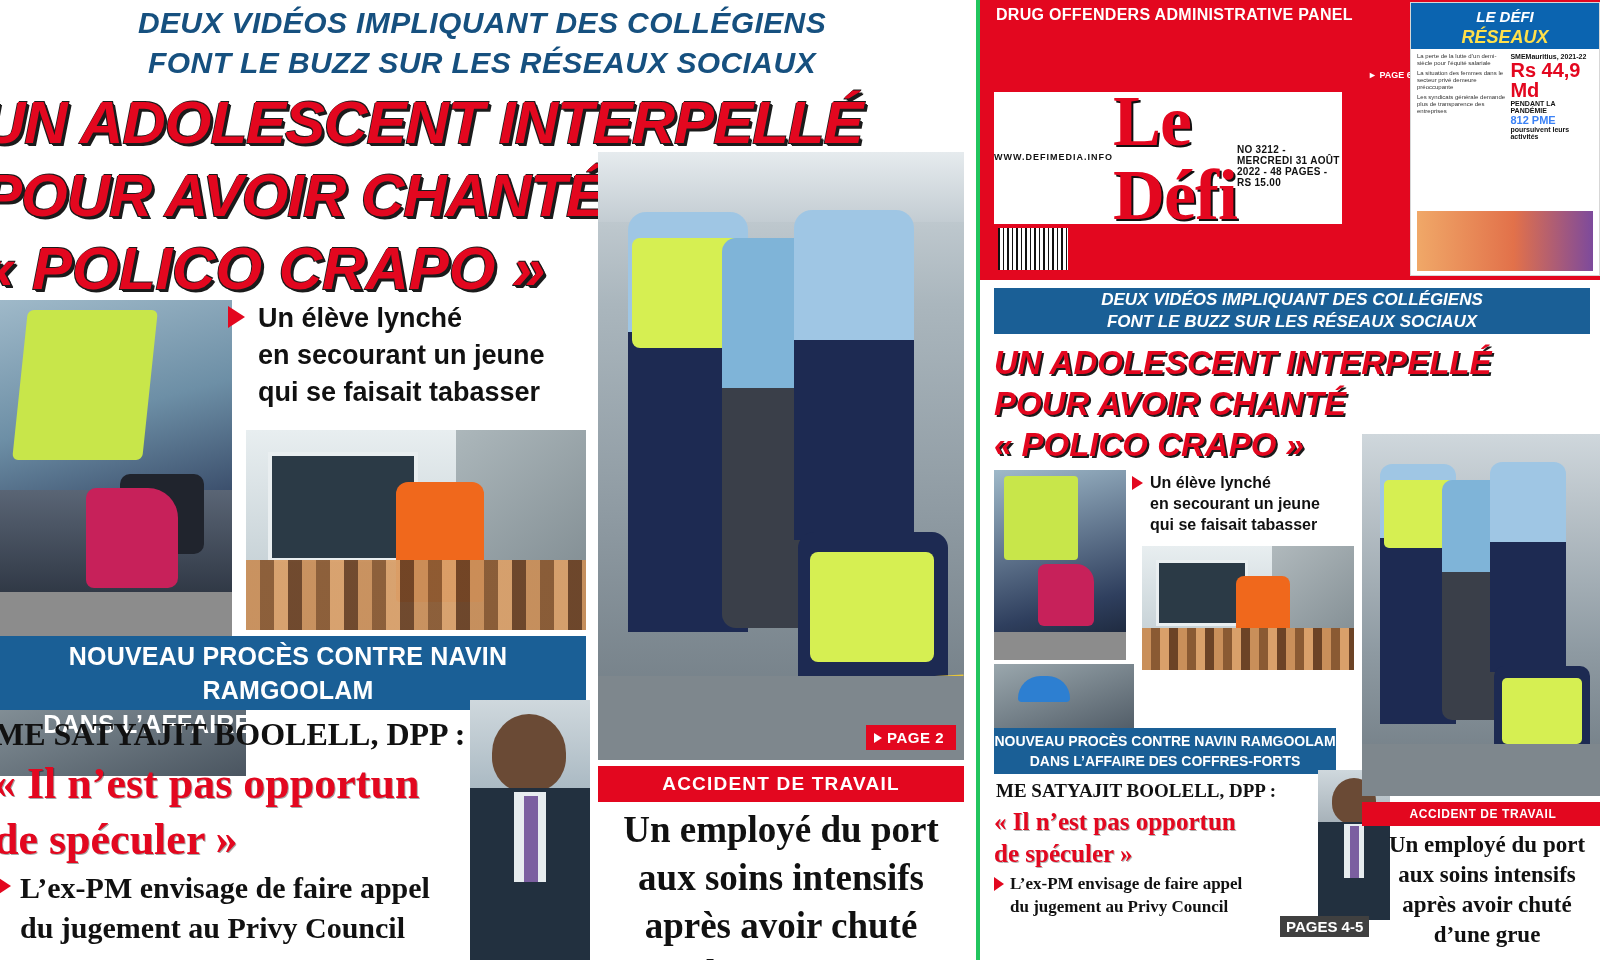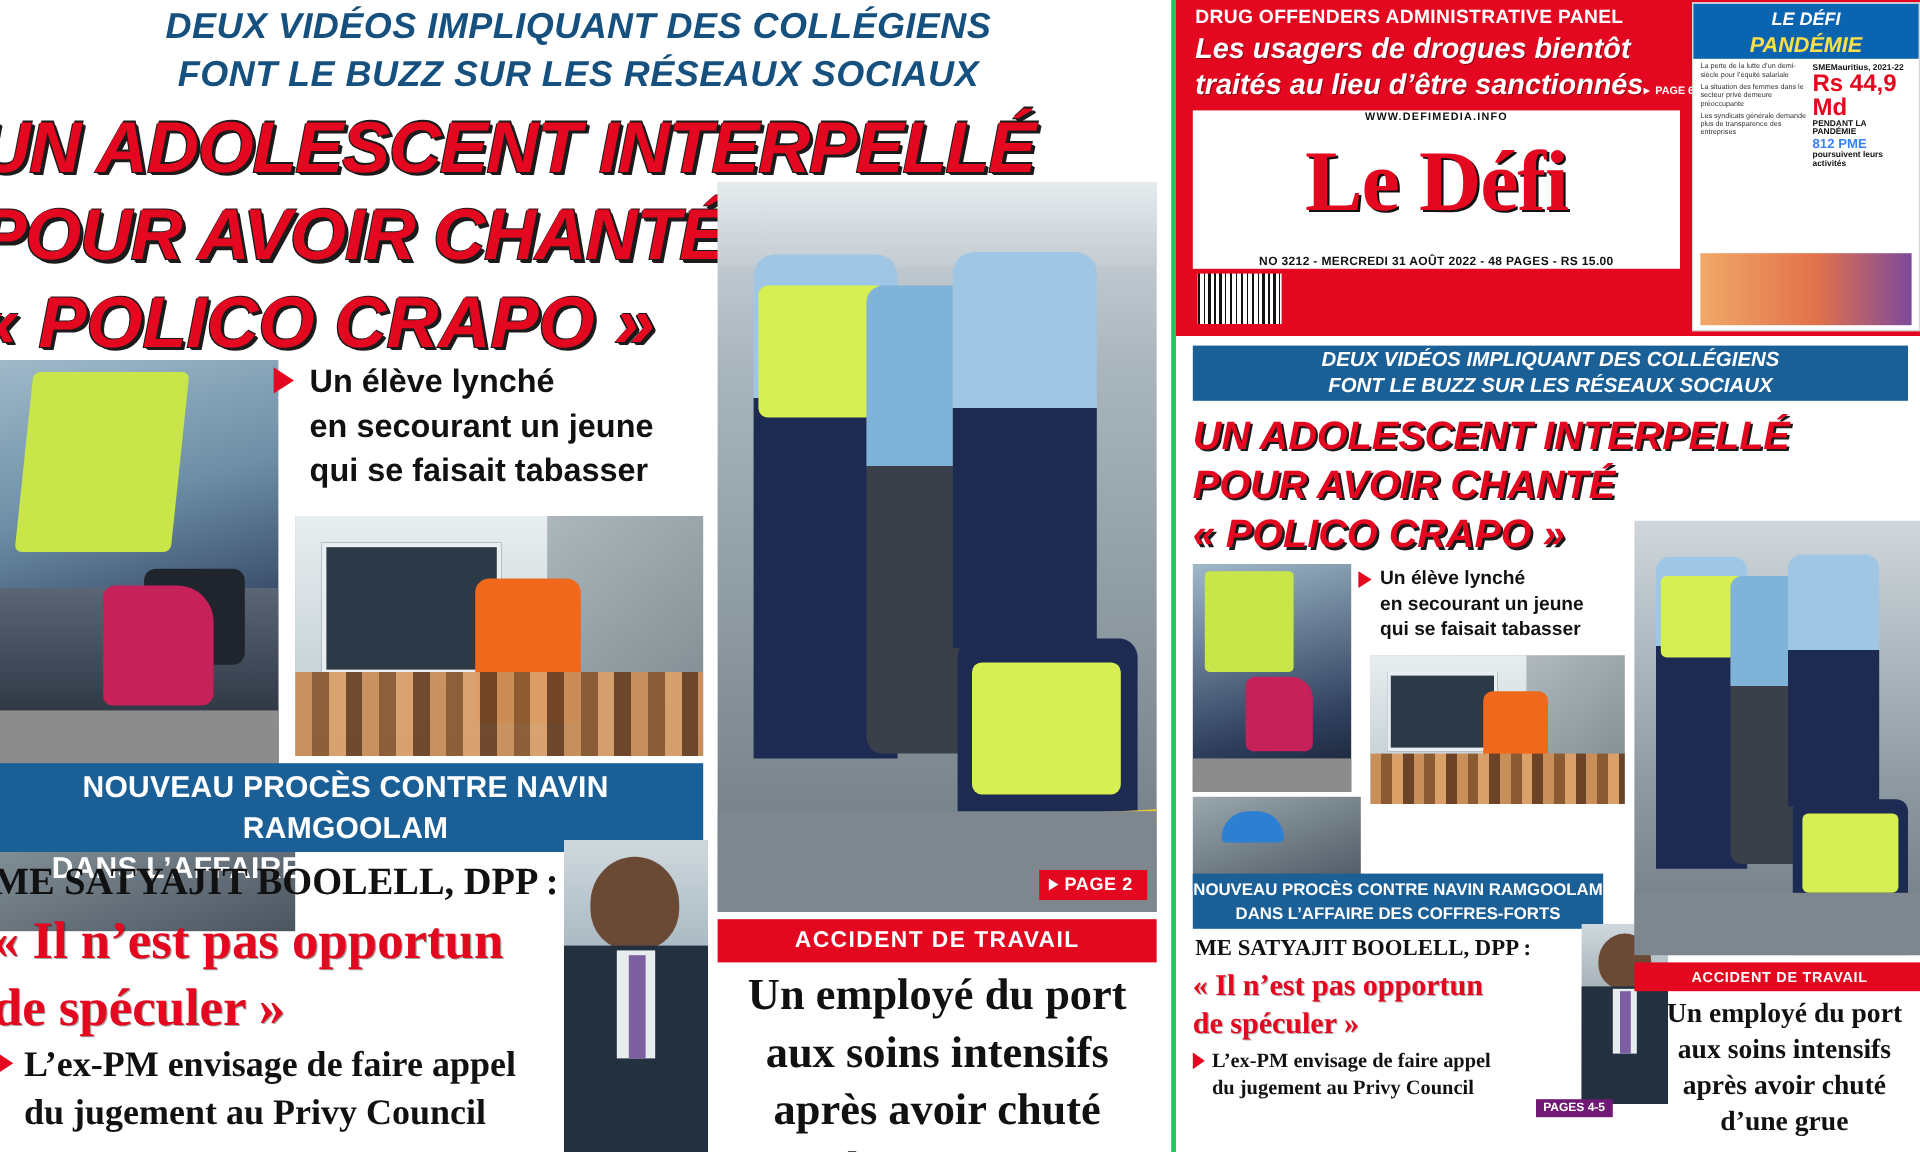--- a/index.html
+++ b/index.html
@@ -348,24 +348,24 @@
     font-size: 24px;
     line-height: 30px;
     text-shadow: 1px 1px 0 rgba(0,0,0,.35);
   }
   .rp-drug-page {
     position: absolute; left: 388px; top: 70px;
     color: #fff; font-size: 9px; font-weight: bold;
   }
   .rp-logo-plate {
     position: absolute; left: 14px; top: 92px;
-    width: 406px; height: 132px;
+    width: 348px; height: 132px;
     background: #ffffff;
-    display: flex; flex-direction: column;
-    align-items: center; justify-content: space-between;
+    display: flex; flex-direction: row;
+    align-items: center; justify-content: center;
   }
   .rp-site {
     color: #111; font-size: 9px; font-weight: bold; letter-spacing: 1px;
     margin-bottom: 2px;
   }
   .rp-logo {
     color: #e3071f;
     font-family: "Liberation Serif", serif;
     font-weight: bold;
     font-size: 72px;
@@ -519,22 +519,22 @@
     position: absolute; left: 338px; top: 770px; width: 72px; height: 150px;
     background: linear-gradient(180deg,#cfd8dd,#5c6a76);
     overflow: hidden;
   }
   .rp-dpp-photo .head { position:absolute; left:14px; top:8px; width:44px; height:46px; background:#6a4a35; border-radius:50% 50% 44% 44%; }
   .rp-dpp-photo .suit { position:absolute; left:-6px; top:52px; width:86px; height:100px; background:#22303f; }
   .rp-dpp-photo .shirt { position:absolute; left:26px; top:54px; width:20px; height:54px; background:#e7ecef; }
   .rp-dpp-photo .tie { position:absolute; left:32px; top:56px; width:9px; height:52px; background:#7b5fa0; }
   .rp-pagetag {
     position: absolute; left: 300px; top: 916px;
-    background: #701a75; color: #fff; font-weight: bold;
-    font-size: 10px; padding: 2px 6px;
+    background: #404040; color: #fff; font-weight: bold;
+    font-size: 15px; padding: 2px 6px;
   }
 
   .rp-big-photo {
     position: absolute; left: 382px; top: 434px; width: 242px; height: 362px;
     background: linear-gradient(180deg,#cfd7dc,#8e9aa2 60%,#6d7880);
     overflow: hidden;
   }
   .rp-big-photo .cop1 { position:absolute; left:18px; top:30px; width:76px; height:260px;
     background: linear-gradient(180deg,#9fc6e4 0 74px,#1d2a52 74px 260px); border-radius:12px 12px 0 0; }
   .rp-big-photo .vest1 { position:absolute; left:22px; top:46px; width:68px; height:68px; background:#d6ef52; border-radius:5px; }
@@ -649,38 +649,34 @@
       <span>après avoir chuté</span>
       <span>d’une grue</span>
     </div>
   </div>
 
   <div class="right-page">
 
     <div class="rp-top"></div>
 
     <div class="rp-drug-title">DRUG OFFENDERS ADMINISTRATIVE PANEL</div>
-    <div class="rp-drug-sub">
-      <span>Les usagers de drogues bientôt</span><br>
-      <span>traités au lieu d’être sanctionnés</span>
-    </div>
     <div class="rp-drug-page">► PAGE 6</div>
 
     <div class="rp-logo-plate">
       <div class="rp-site">WWW.DEFIMEDIA.INFO</div>
       <div class="rp-logo">Le Défi</div>
       <div class="rp-issue">NO 3212 - MERCREDI 31 AOÛT 2022 - 48 PAGES - RS 15.00</div>
     </div>
 
     <div class="rp-barcode"></div>
 
     <div class="rp-econ">
       <div class="band">
         <span class="l1">LE DÉFI</span>
-        <span>PANDÉMIE</span>
+        <span>RÉSEAUX</span>
       </div>
       <div class="cols">
         <div class="col-txt">
           <p>La perte de la lutte d’un demi-siècle pour l’équité salariale</p>
           <p>La situation des femmes dans le secteur privé demeure préoccupante</p>
           <p>Les syndicats générale demande plus de transparence des entreprises</p>
         </div>
         <div class="col-num">
           <div class="num-lbl">SMEMauritius, 2021-22</div>
           <div class="num-red">Rs 44,9 Md</div>

